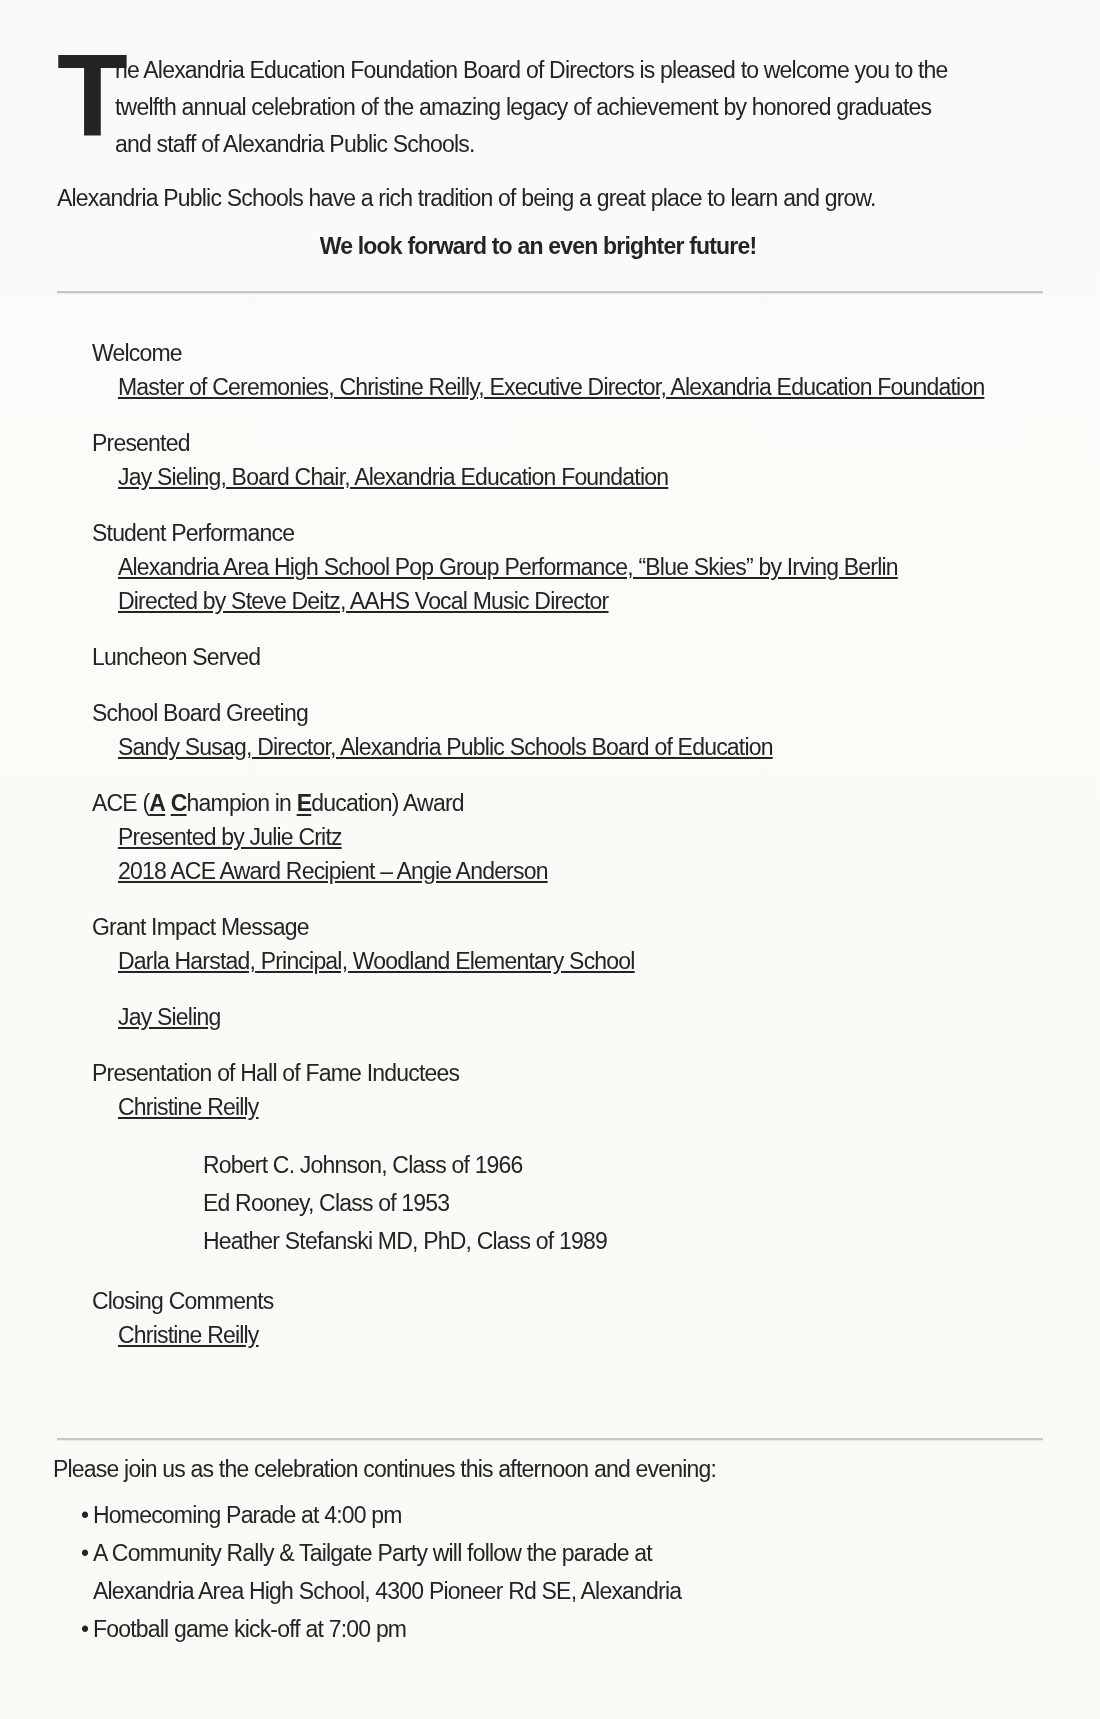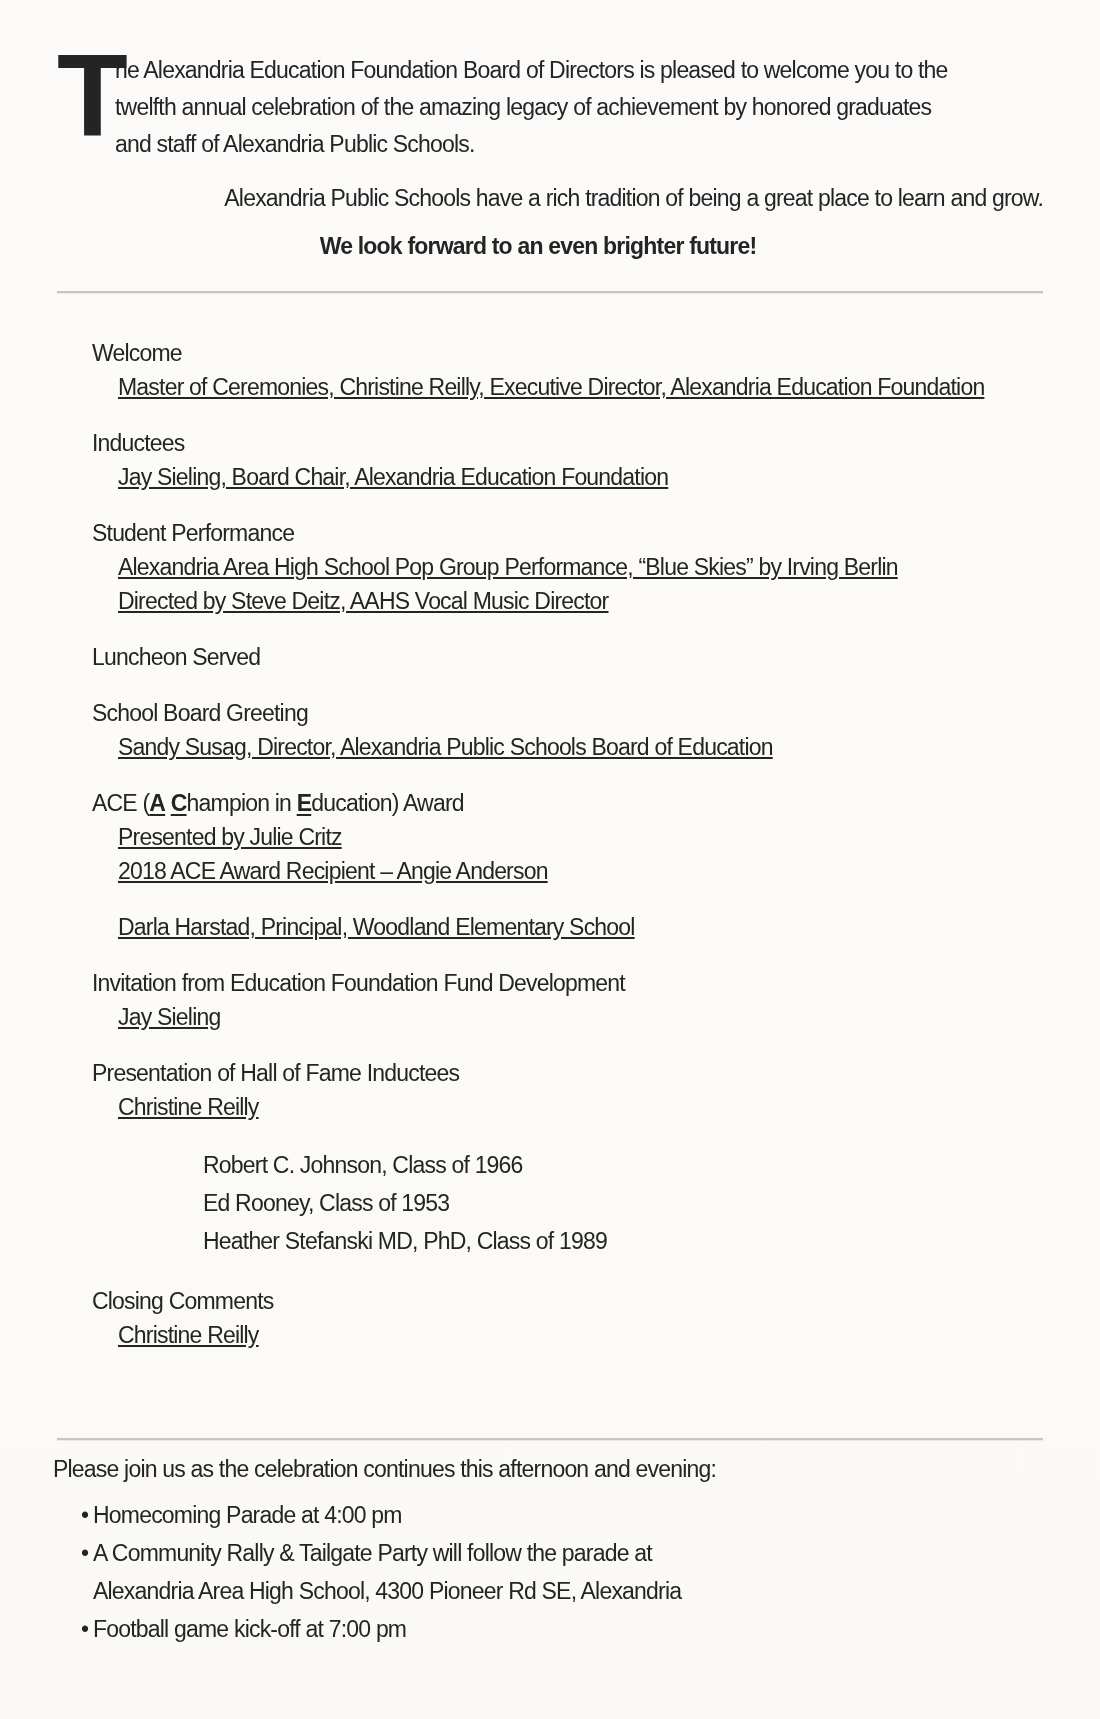--- a/index.html
+++ b/index.html
@@ -23,21 +23,21 @@
   .nowrap{white-space:nowrap;}
   
   .dropcap{
     position:absolute;left:57px;top:44px;
     font-size:116px;font-weight:700;line-height:0.9;
     letter-spacing:0;
   }
   .intro-lines{position:absolute;left:115px;top:52px;line-height:37px;}
   .tradition{
     position:absolute;left:57px;top:180px;width:986px;
-    text-align:right;line-height:37px;
+    text-align:left;line-height:37px;
   }
   .tagline{
     position:absolute;left:45px;top:228px;width:986px;
     text-align:center;font-weight:700;line-height:37px;
   }
   .divider{position:absolute;left:57px;width:986px;height:2px;background:var(--divider);box-shadow:0 1px 0 #eceae6;}
   .divider-top{top:291px;}
   .divider-bottom{top:1438px;}
   
   .program{position:absolute;left:92px;top:336px;width:960px;line-height:34px;}
@@ -69,21 +69,21 @@
   <div class="divider divider-top"></div>
 
   <div class="program">
 
     <div class="section">
       <div class="section-title">Welcome</div>
       <div class="section-detail">Master of Ceremonies, Christine Reilly, Executive Director, Alexandria Education Foundation</div>
     </div>
 
     <div class="section">
-      <div class="section-title">Inductees</div>
+      <div class="section-title">Presented</div>
       <div class="section-detail">Jay Sieling, Board Chair, Alexandria Education Foundation</div>
     </div>
 
     <div class="section">
       <div class="section-title">Student Performance</div>
       <div class="section-detail">Alexandria Area High School Pop Group Performance, “Blue Skies” by Irving Berlin</div>
       <div class="section-detail">Directed by Steve Deitz, AAHS Vocal Music Director</div>
     </div>
 
     <div class="section">
@@ -95,25 +95,25 @@
       <div class="section-detail">Sandy Susag, Director, Alexandria Public Schools Board of Education</div>
     </div>
 
     <div class="section">
       <div class="section-title"><span>ACE (</span><span class="ace-emph">A</span><span> </span><span class="ace-emph">C</span><span>hampion in </span><span class="ace-emph">E</span><span>ducation) Award</span></div>
       <div class="section-detail">Presented by Julie Critz</div>
       <div class="section-detail">2018 ACE Award Recipient – Angie Anderson</div>
     </div>
 
     <div class="section">
+      <div class="section-title">Grant Impact Message</div>
       <div class="section-detail">Darla Harstad, Principal, Woodland Elementary School</div>
     </div>
 
     <div class="section">
-      <div class="section-title">Invitation from Education Foundation Fund Development</div>
       <div class="section-detail">Jay Sieling</div>
     </div>
 
     <div class="section">
       <div class="section-title">Presentation of Hall of Fame Inductees</div>
       <div class="section-detail">Christine Reilly</div>
     </div>
 
     <div class="inductees">
       <div class="nowrap">Robert C. Johnson, Class of 1966</div>

